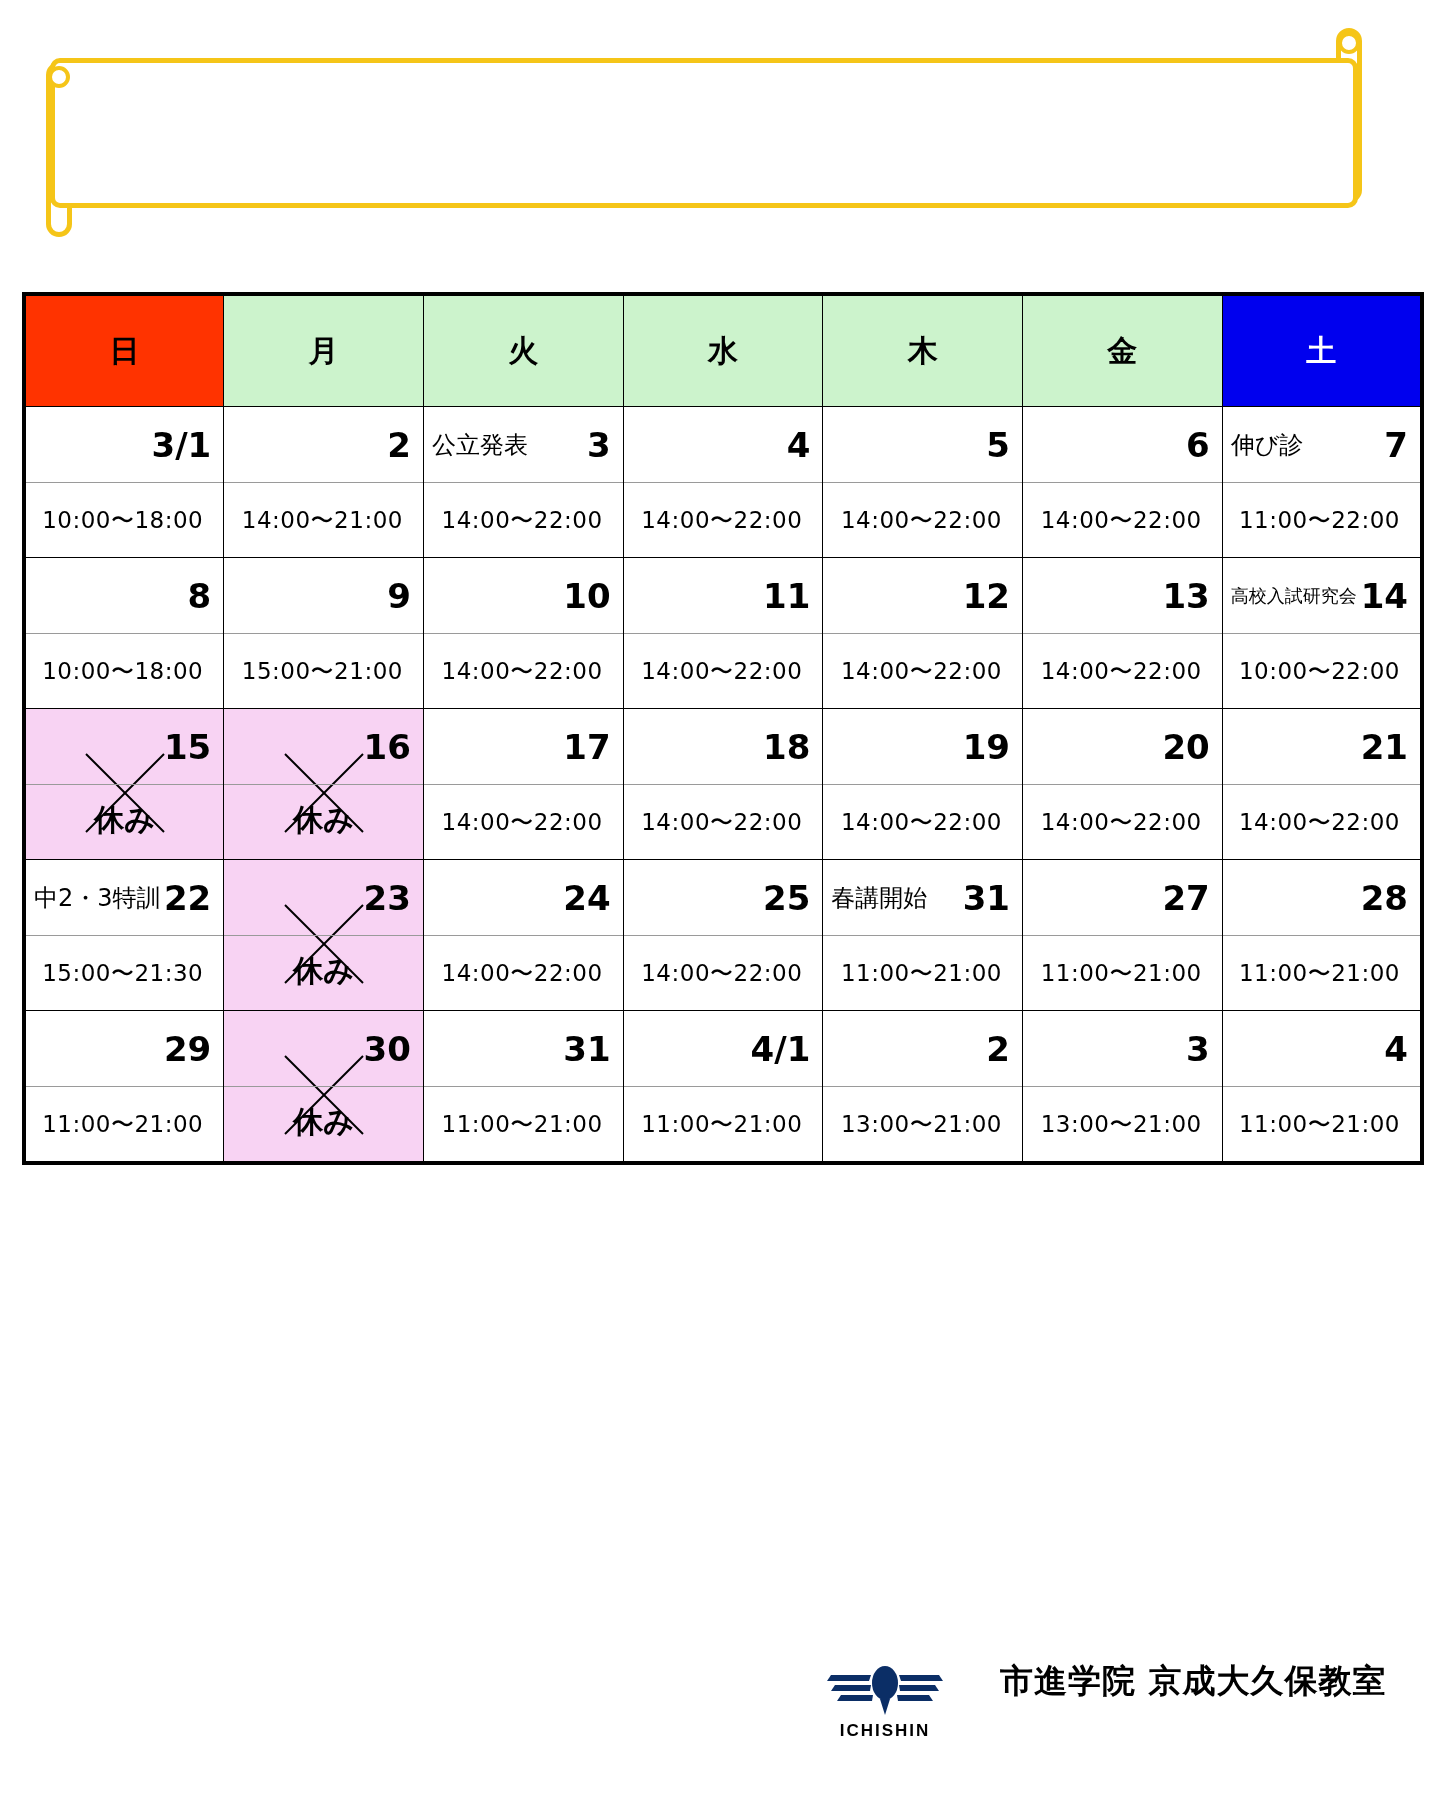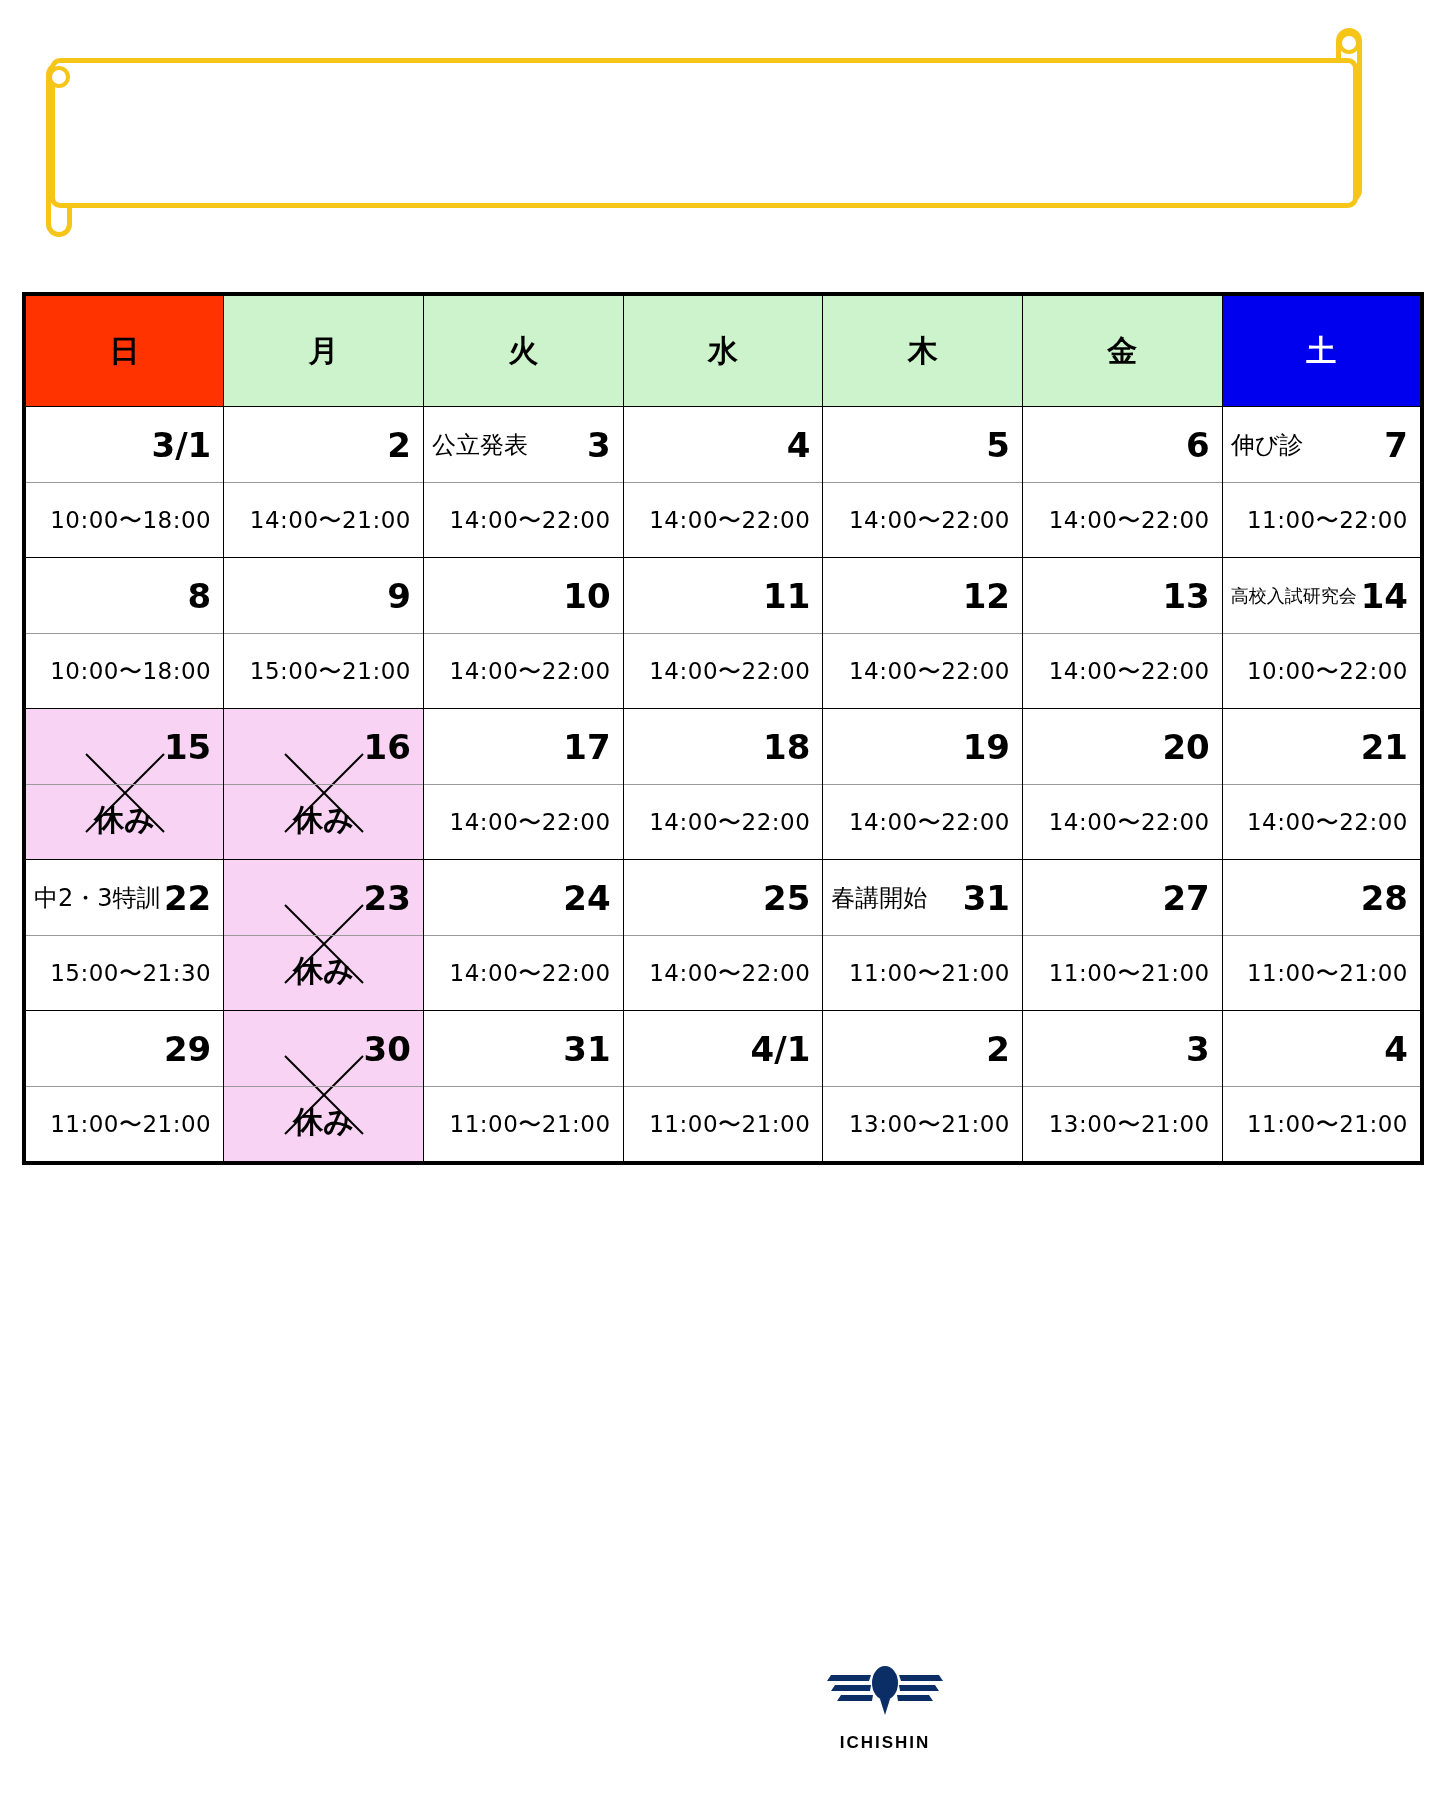--- a/index.html
+++ b/index.html
@@ -139,21 +139,21 @@
     font-size: 34px;
     font-weight: bold;
     font-family: "DejaVu Sans", "Liberation Sans", sans-serif;
     line-height: 1;
   }
   .cell-bottom {
     flex: 1;
     display: flex;
     align-items: center;
     justify-content: flex-end;
-    padding: 0 12px;
+    padding: 0 20px;
     box-sizing: border-box;
     position: relative;
     z-index: 2;
   }
   .hours {
     font-size: 23px;
     letter-spacing: 0.5px;
     font-family: "DejaVu Sans", "Liberation Sans", sans-serif;
     white-space: nowrap;
   }
@@ -190,21 +190,21 @@
     left: 820px;
     top: 6px;
     width: 130px;
     text-align: center;
   }
   .logo-mark svg { display: block; margin: 0 auto; }
   .logo-text {
     font-size: 17px;
     letter-spacing: 2px;
     font-weight: bold;
-    margin-top: 16px;
+    margin-top: 4px;
     font-family: "Liberation Sans", sans-serif;
   }
   .footer-lines {
     position: absolute;
     left: 1000px;
     top: 2px;
     text-align: left;
   }
   .school-name {
     font-size: 33px;
@@ -692,14 +692,15 @@
         <path d="M48 32 L16 32 L12 38 L47 38 Z" fill="#0b2e66"></path>
         <path d="M74 12 L114 12 L118 18 L76 18 Z" fill="#0b2e66"></path>
         <path d="M74 22 L110 22 L114 28 L75 28 Z" fill="#0b2e66"></path>
         <path d="M72 32 L104 32 L108 38 L73 38 Z" fill="#0b2e66"></path>
         <path d="M55 36 L65 36 L60 52 Z" fill="#0b2e66"></path>
       </svg>
     </div>
     <div class="logo-text">ICHISHIN</div>
   </div>
   <div class="footer-lines">
+    <div class="school-name">市進学院  京成大久保教室</div>
   </div>
 </div>
 
 </body></html>

